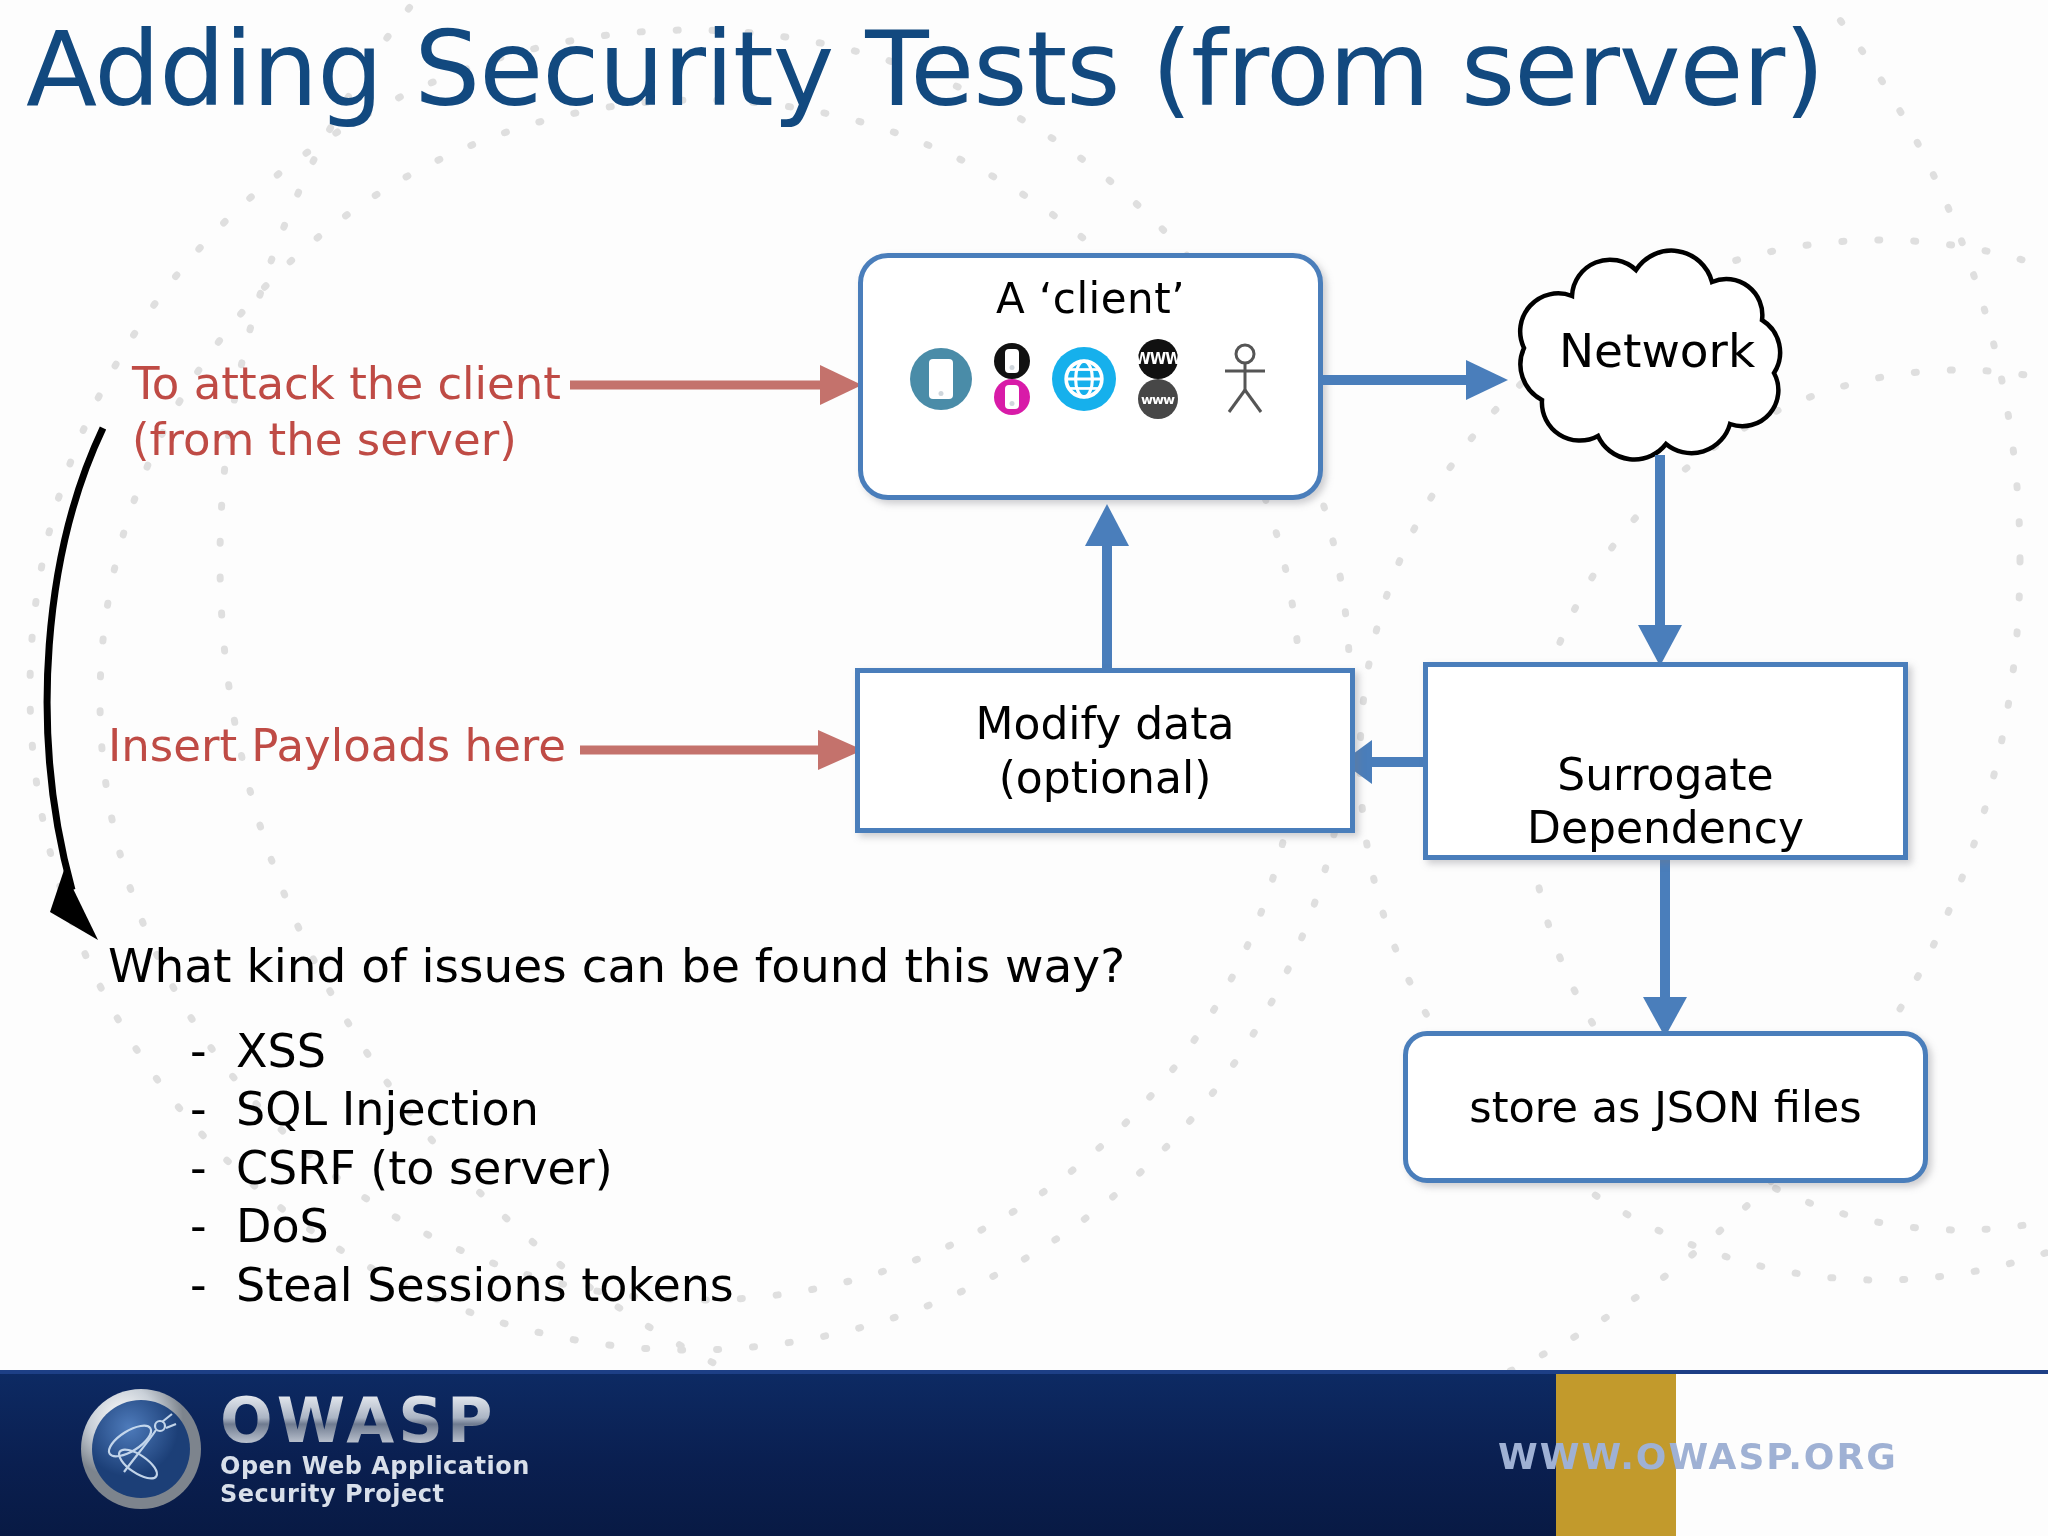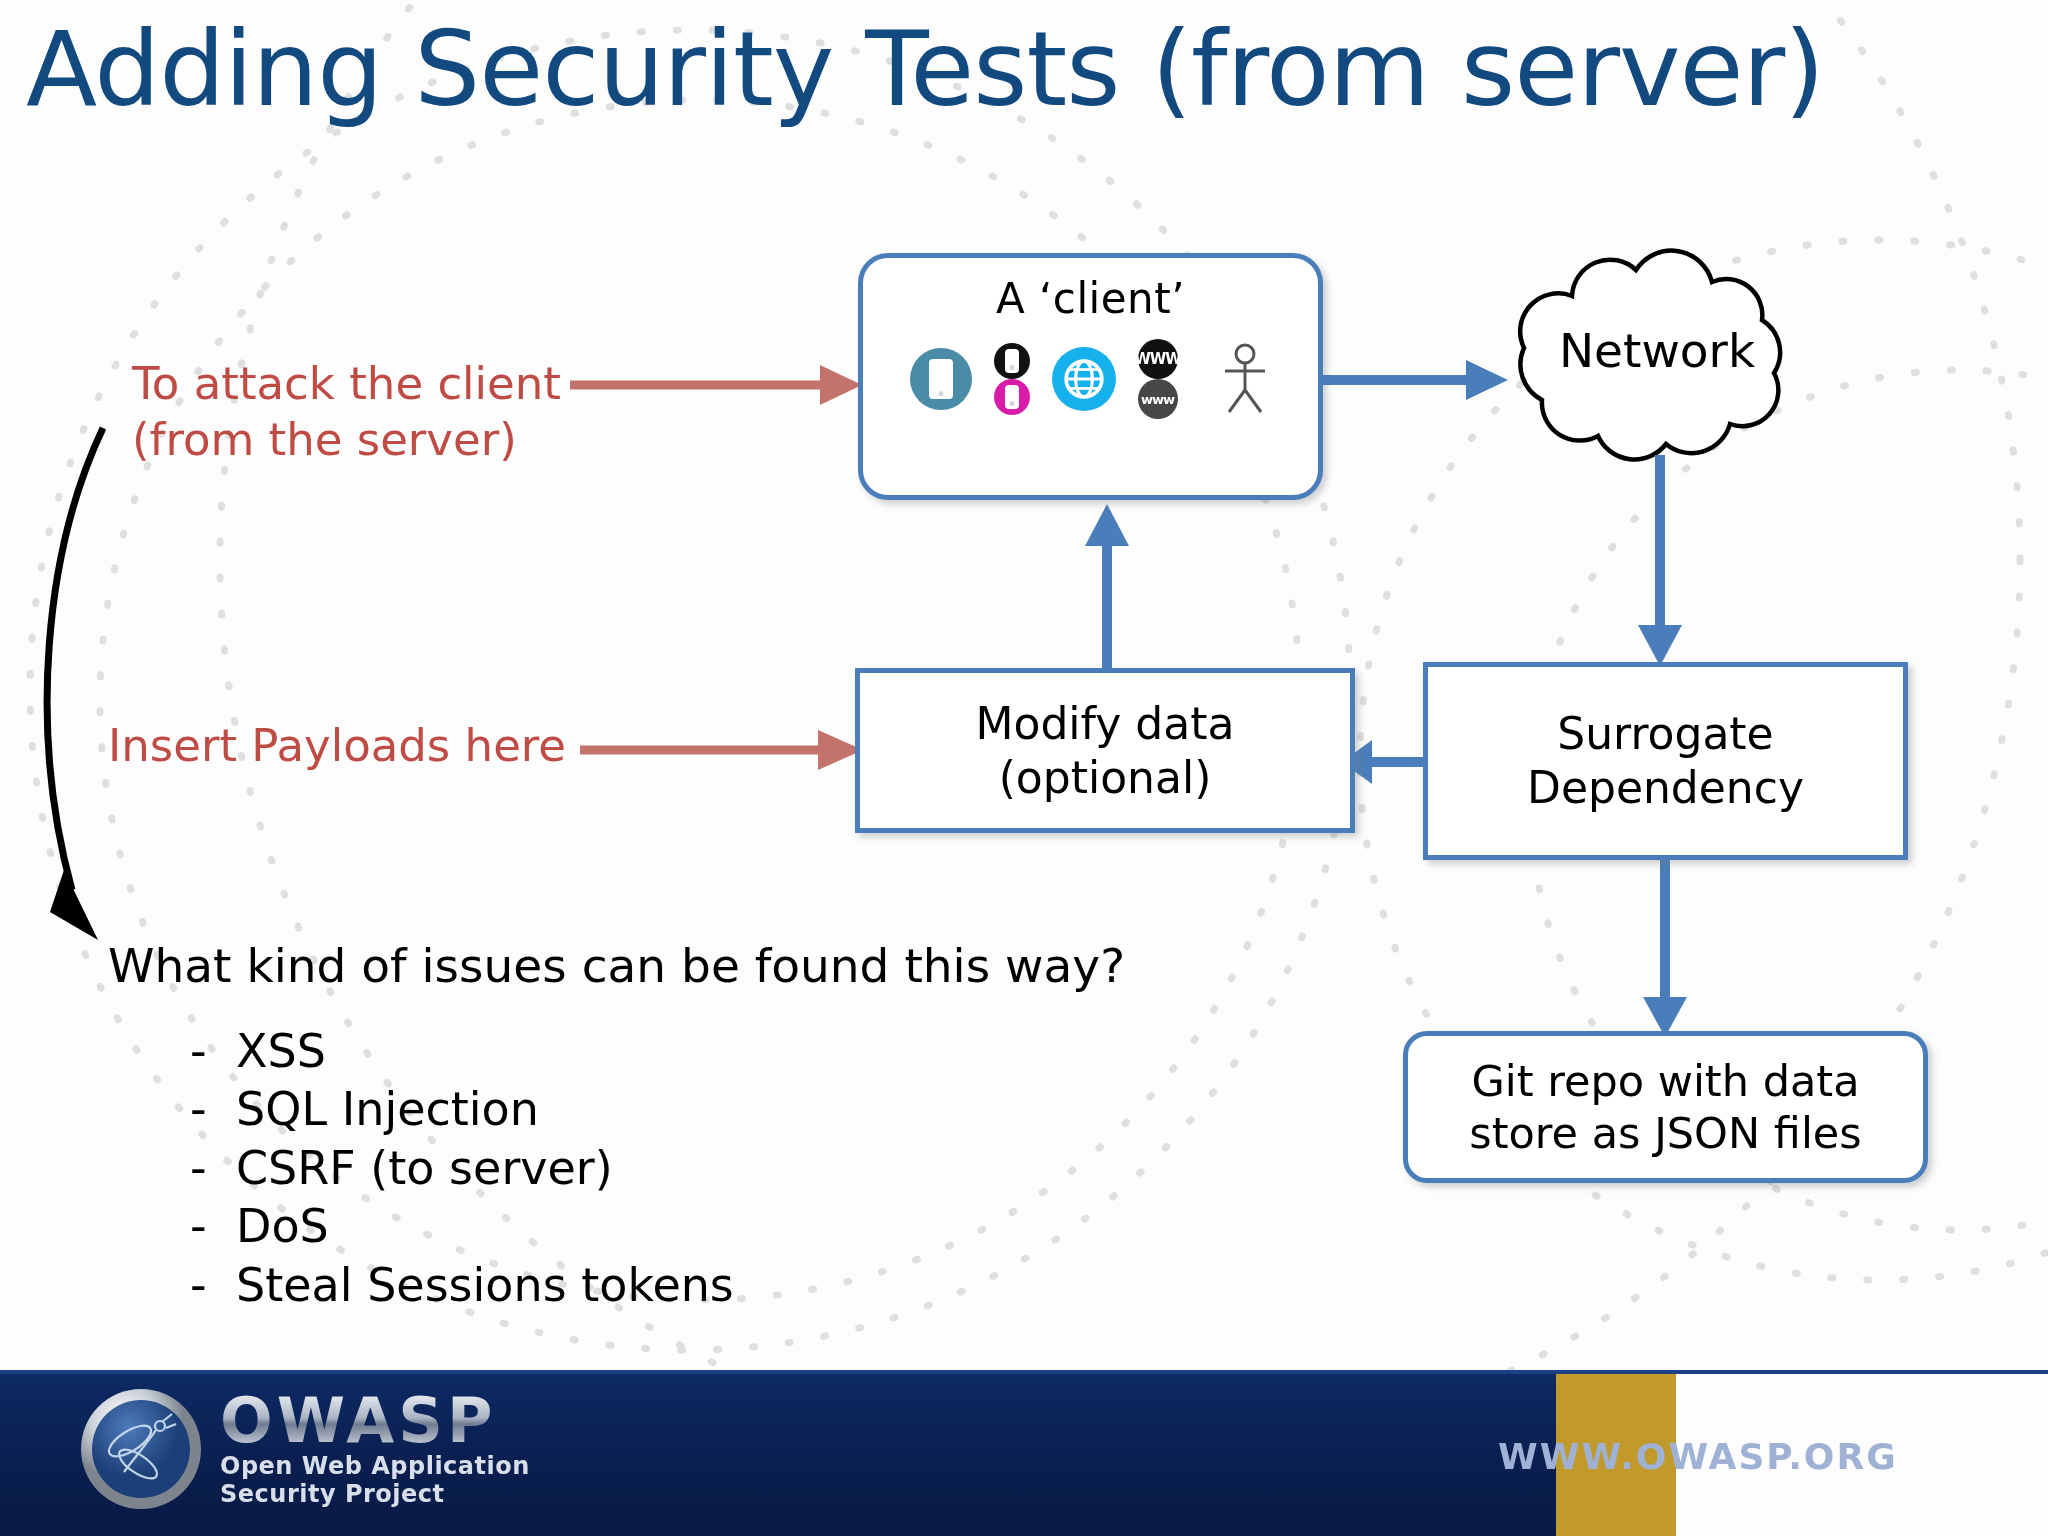--- a/index.html
+++ b/index.html
@@ -85,20 +85,21 @@
     left: 855px; top: 668px;
     width: 500px; height: 165px;
     font-size: 44px;
     line-height: 1.22;
   }
   #surrogate-box {
     left: 1423px; top: 662px;
     width: 485px; height: 198px;
     font-size: 44px;
     line-height: 1.22;
+    justify-content: flex-end;
   }
   #git-box {
     left: 1403px; top: 1031px;
     width: 525px; height: 152px;
     border-radius: 24px;
     font-size: 43px;
     line-height: 1.22;
   }
 
   
@@ -369,21 +370,20 @@
     <div>Modify data</div>
     <div>(optional)</div>
   </div>
 
   <div class="box" id="surrogate-box">
     <div>Surrogate</div>
     <div>Dependency</div>
   </div>
 
   <div class="box" id="git-box">
-    <div>Git repo with data</div>
     <div>store as  JSON files</div>
   </div>
 
   <div id="question">What kind of issues can be found this way?</div>
 
   <div id="bullets">
     <div class="bullet-row">
       <span class="bullet-dash">-</span>
       <span>XSS</span>
     </div>

